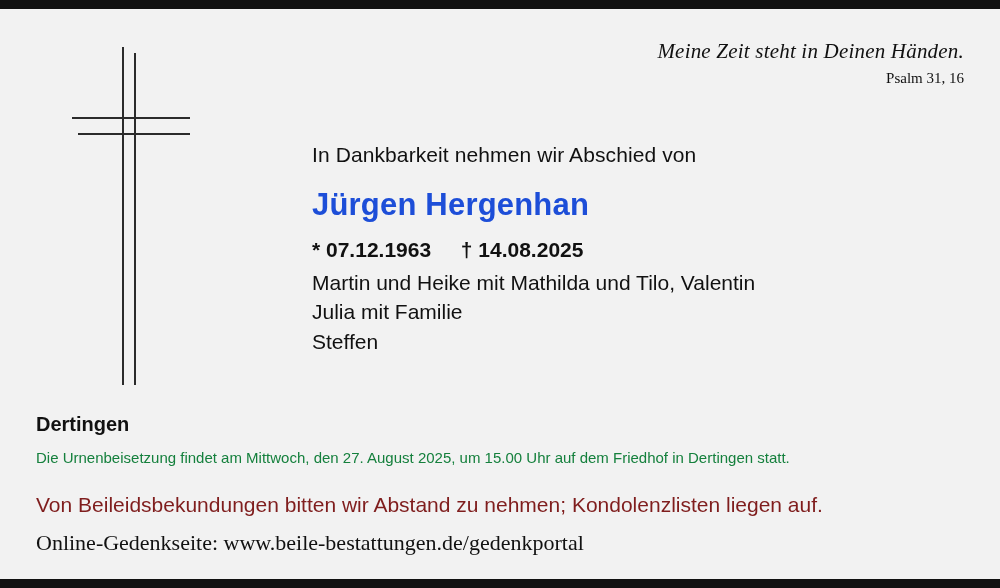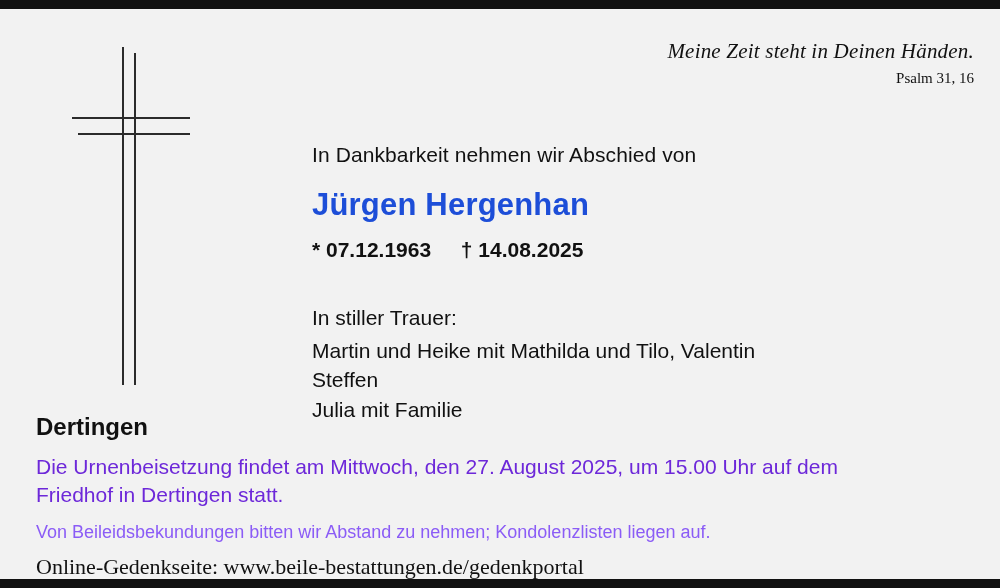--- a/index.html
+++ b/index.html
@@ -22,21 +22,21 @@
     background: #f2f2f2;
     box-sizing: border-box;
     border-top: 9px solid #111111;
     border-bottom: 9px solid #111111;
   }
 
   
   .quote-block {
     position: absolute;
     top: 30px;
-    right: 26px;
+    right: 36px;
     text-align: right;
   }
   .quote-text {
     font-family: "Liberation Serif", serif;
     font-style: italic;
     font-size: 21px;
     letter-spacing: 0.2px;
     color: #111111;
     white-space: nowrap;
   }
@@ -134,35 +134,35 @@
   }
 
   
   .bottom-block {
     position: absolute;
     left: 36px;
     top: 404px;
     width: 930px;
   }
   .place {
-    font-size: 24px;
+    font-size: 20px;
     font-weight: bold;
     color: #111111;
   }
   .notice {
     margin-top: 12px;
-    font-size: 21px;
-    color: #6d28d9;
+    font-size: 15px;
+    color: #15803d;
     line-height: 1.35;
     max-width: 860px;
   }
   .notice2 {
-    margin-top: 10px;
-    font-size: 18px;
-    color: #8b5cf6;
+    margin-top: 23px;
+    font-size: 21px;
+    color: #7f1d1d;
     line-height: 1.35;
   }
   .online {
     margin-top: 10px;
     font-family: "Liberation Serif", serif;
     font-size: 22px;
     color: #111111;
   }
 </style>
 </head>
@@ -183,25 +183,24 @@
   </div>
 
   <div class="main-text">
     <div class="intro">In Dankbarkeit nehmen wir Abschied von</div>
     <div class="name">Jürgen Hergenhan</div>
     <div class="dates">
       <span>* 07.12.1963</span>
       <span class="sep"></span>
       <span>† 14.08.2025</span>
     </div>
-    <div class="mourning-label">In stiller Trauer:</div>
     <div class="mourners">
       <div class="mourner-line">Martin und Heike mit Mathilda und Tilo, Valentin</div>
+      <div class="mourner-line">Julia mit Familie</div>
       <div class="mourner-line">Steffen</div>
-      <div class="mourner-line">Julia mit Familie</div>
     </div>
   </div>
 
   <div class="bottom-block">
     <div class="place">Dertingen</div>
     <div class="notice">Die Urnenbeisetzung findet am Mittwoch, den 27. August 2025, um 15.00 Uhr auf dem Friedhof in Dertingen statt.</div>
     <div class="notice2">Von Beileidsbekundungen bitten wir Abstand zu nehmen; Kondolenzlisten liegen auf.</div>
     <div class="online">Online-Gedenkseite: www.beile-bestattungen.de/gedenkportal</div>
   </div>
 

